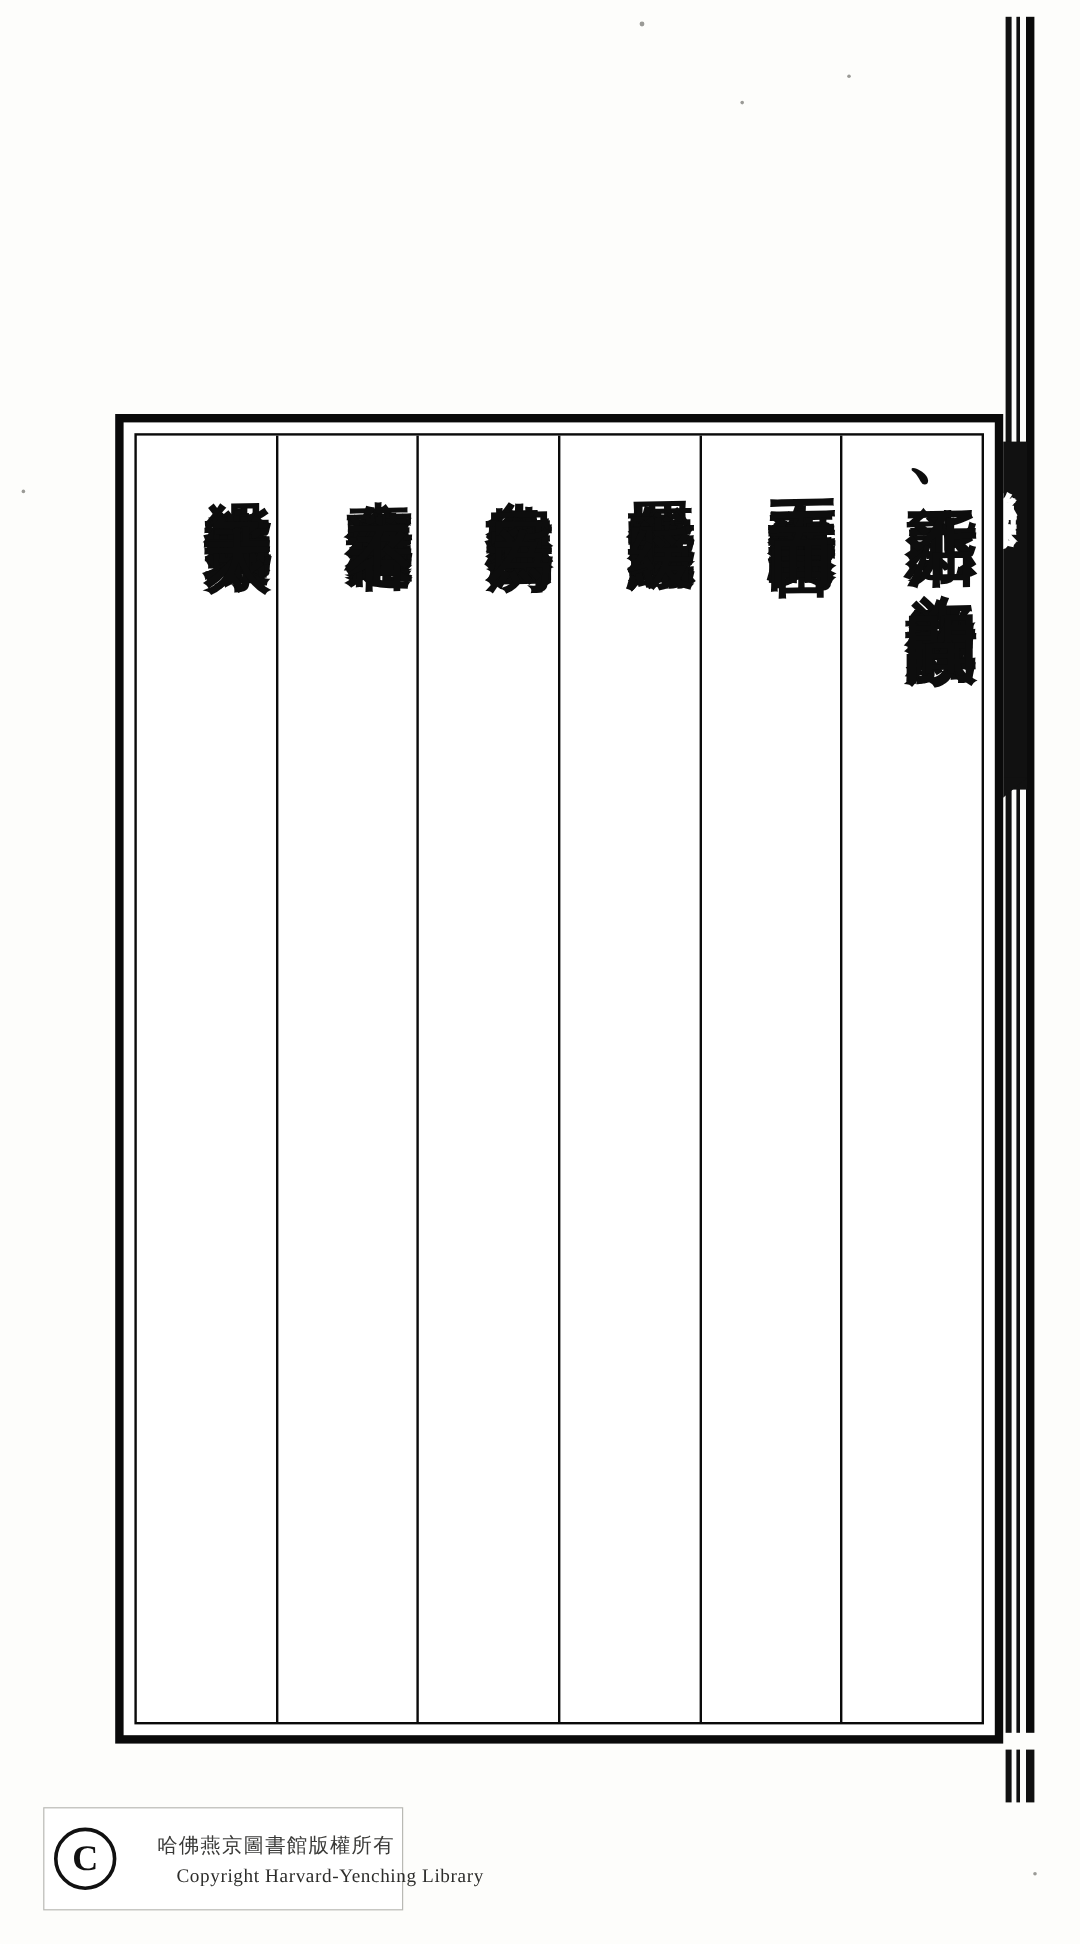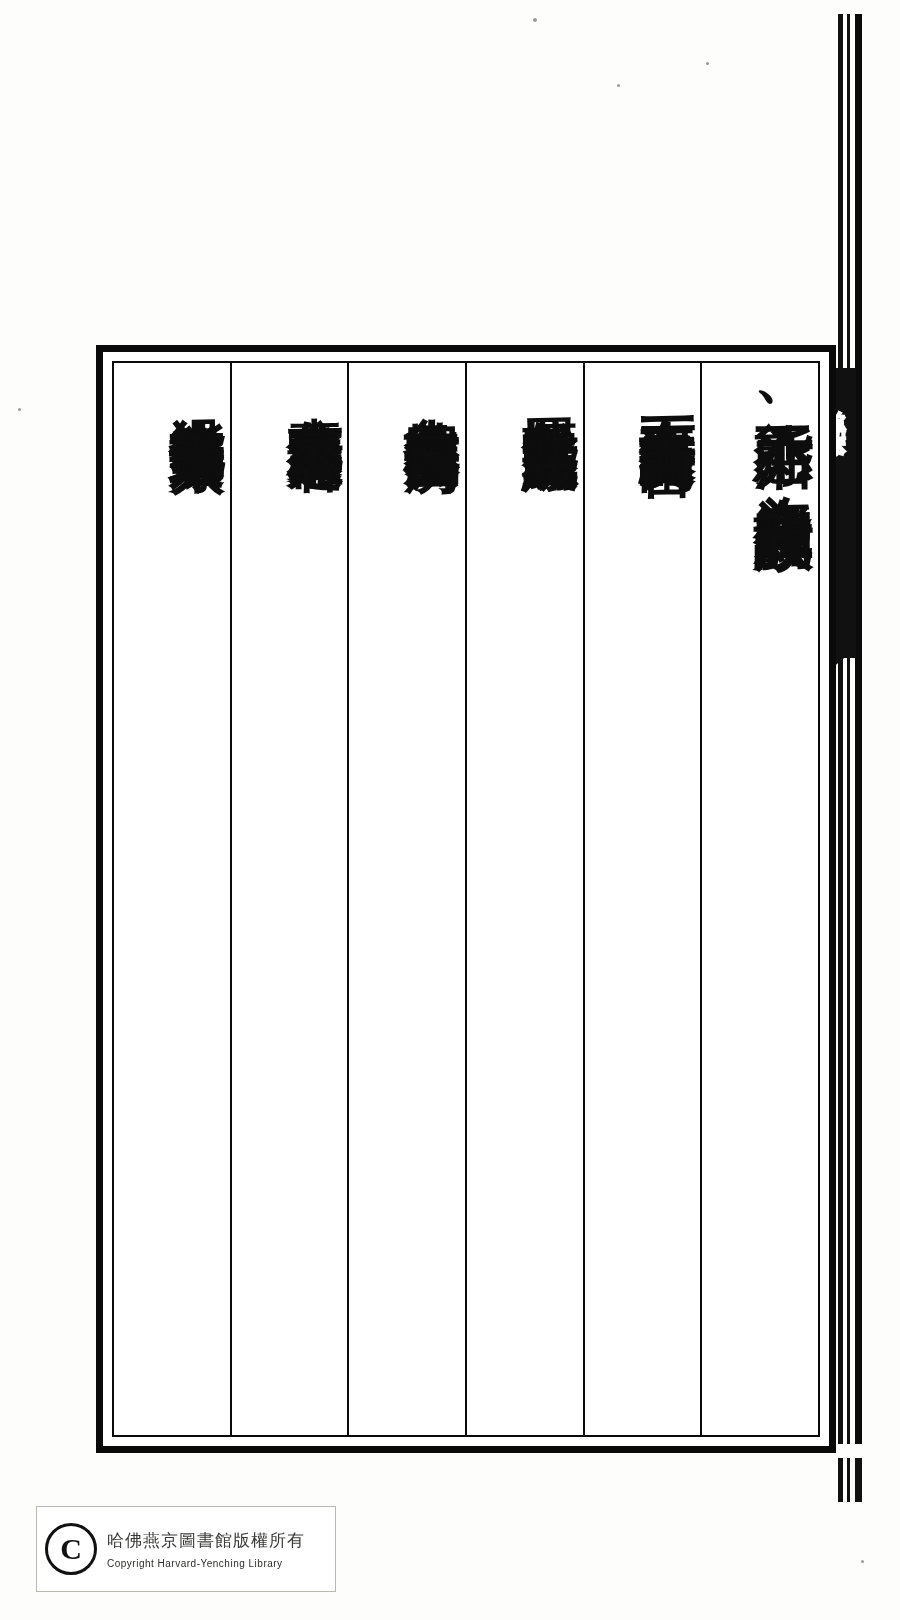--- a/index.html
+++ b/index.html
@@ -171,27 +171,29 @@
     display: flex;
     flex-direction: column;
     gap: 6px;
   }
   .stamp .cn {
     font-family: "DejaVu Serif", serif;
     font-size: 17px;
     color: #3a3a38;
     letter-spacing: 1px;
     white-space: nowrap;
+    margin-left: 24px;
   }
   .stamp .en {
-    font-family: Liberation Sans, sans-serif;
-    font-size: 10px;
+    font-family: Liberation Serif, serif;
+    font-size: 16px;
     color: #2d2d2b;
     letter-spacing: 0.5px;
     white-space: nowrap;
+    margin-left: 40px;
   }
 
   
   .spine-foot {
     position: absolute;
     right: 36px;
     bottom: 118px;
     width: 26px;
     height: 44px;
   }

